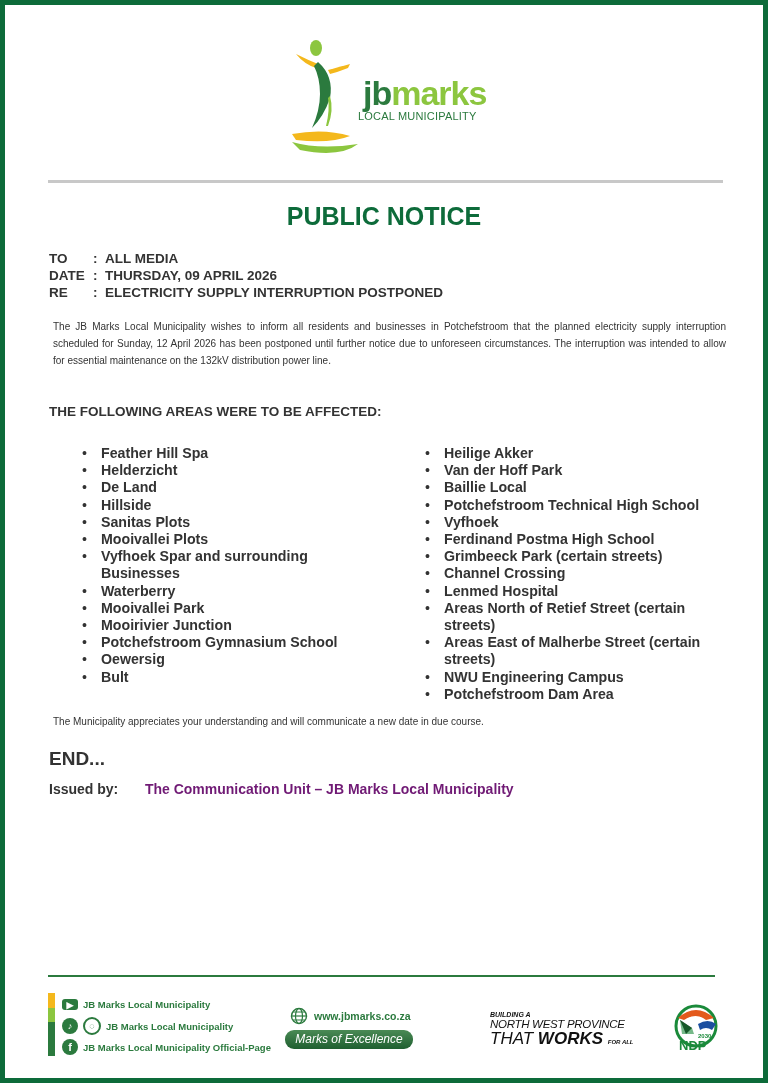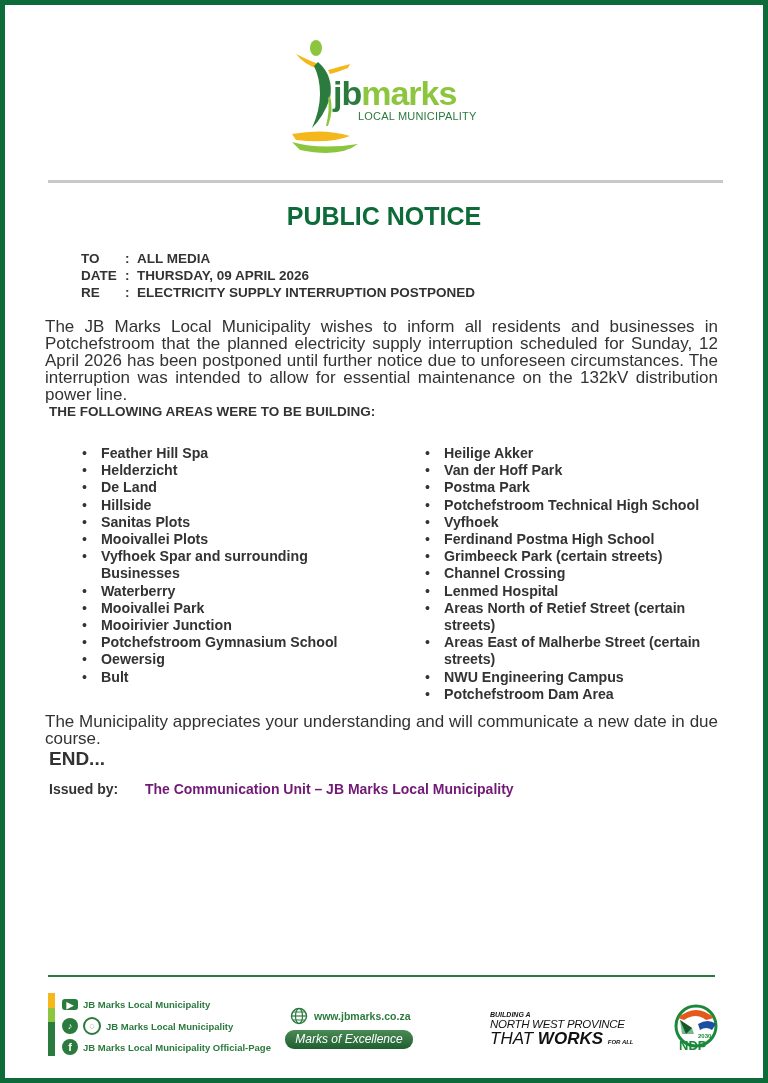--- a/index.html
+++ b/index.html
@@ -1,29 +1,29 @@
 <!DOCTYPE html>
 <html><head>
 <meta charset="utf-8">
 <style>
   html, body { margin: 0; padding: 0; }
   body { width: 768px; height: 1083px; background: #ffffff; position: relative; overflow: hidden; font-family: "Liberation Sans", sans-serif; color: #3a3a3a; }
   .frame { position: absolute; left: 0; top: 0; width: 768px; height: 1083px; box-sizing: border-box; border: 5px solid #0d6b3a; }
   .logo { position: absolute; left: 290px; top: 36px; width: 200px; height: 120px; }
-  .logo-word { position: absolute; left: 333px; top: 74px; font-size: 34px; font-weight: bold; letter-spacing: -1px; }
+  .logo-word { position: absolute; left: 363px; top: 74px; font-size: 34px; font-weight: bold; letter-spacing: -1px; }
   .logo-word .jb { color: #2b7a3e; }
   .logo-word .marks { color: #8cc63f; }
   .logo-sub { position: absolute; left: 358px; top: 110px; font-size: 11px; color: #2b7a3e; letter-spacing: 0.2px; }
   .hr-top { position: absolute; left: 48px; top: 180px; width: 675px; height: 3px; background: #c8c8c8; }
   .title { position: absolute; left: 0; width: 768px; top: 202px; text-align: center; font-size: 25px; font-weight: bold; color: #0d6b3a; }
   .meta { position: absolute; left: 49px; top: 250px; font-size: 13.5px; font-weight: bold; color: #333; line-height: 17px; }
   .meta-row { display: flex; }
-  .meta-key { width: 44px; margin-left: 32px; }
+  .meta-key { width: 44px; }
   .meta-sep { width: 12px; }
-  .body-p { position: absolute; left: 45px; width: 673px; font-size: 17px; line-height: 17px; color: #333; text-align: justify; }
+  .body-p { position: absolute; left: 53px; width: 673px; font-size: 10px; line-height: 17px; color: #333; text-align: justify; }
   .p1 { top: 318px; }
   .areas-head { position: absolute; left: 49px; top: 404px; font-size: 13.5px; font-weight: bold; color: #333; }
   .col { position: absolute; top: 437px; margin: 8px; padding: 0; list-style: none; font-size: 14.2px; font-weight: bold; color: #333; line-height: 17.2px; }
   .col-left { left: 74px; width: 300px; }
   .col-right { left: 417px; width: 300px; }
   .col li { position: relative; padding-left: 19px; }
   .col li::before { content: "•"; position: absolute; left: 0; top: 0; font-weight: normal; }
   .p2 { top: 713px; }
   .end { position: absolute; left: 49px; top: 748px; font-size: 19px; font-weight: bold; color: #333; }
   .issued { position: absolute; left: 49px; top: 781px; font-size: 14px; font-weight: bold; }
@@ -83,42 +83,42 @@
     </div>
   <div class="meta-row">
       <span class="meta-key">RE</span>
       <span class="meta-sep">:</span>
       <span>ELECTRICITY SUPPLY INTERRUPTION POSTPONED</span>
     </div>
 </div>
 
 <div class="body-p p1">The JB Marks Local Municipality wishes to inform all residents and businesses in Potchefstroom that the planned electricity supply interruption scheduled for Sunday, 12 April 2026 has been postponed until further notice due to unforeseen circumstances. The interruption was intended to allow for essential maintenance on the 132kV distribution power line.</div>
 
-<div class="areas-head">THE FOLLOWING AREAS WERE TO BE BUILDING:</div>
+<div class="areas-head">THE FOLLOWING AREAS WERE TO BE AFFECTED:</div>
 
 <ul class="col col-left">
   <li>Feather Hill Spa</li>
   <li>Helderzicht</li>
   <li>De Land</li>
   <li>Hillside</li>
   <li>Sanitas Plots</li>
   <li>Mooivallei Plots</li>
   <li style="padding-right:50px">Vyfhoek Spar and surrounding Businesses</li>
   <li>Waterberry</li>
   <li>Mooivallei Park</li>
   <li>Mooirivier Junction</li>
   <li>Potchefstroom Gymnasium School</li>
   <li>Oewersig</li>
   <li>Bult</li>
 </ul>
 
 <ul class="col col-right">
   <li>Heilige Akker</li>
   <li>Van der Hoff Park</li>
-  <li>Postma Park</li>
+  <li>Baillie Local</li>
   <li>Potchefstroom Technical High School</li>
   <li>Vyfhoek</li>
   <li>Ferdinand Postma High School</li>
   <li>Grimbeeck Park (certain streets)</li>
   <li>Channel Crossing</li>
   <li>Lenmed Hospital</li>
   <li style="padding-right:20px">Areas North of Retief Street (certain streets)</li>
   <li style="padding-right:10px">Areas East of Malherbe Street (certain streets)</li>
   <li>NWU Engineering Campus</li>
   <li>Potchefstroom Dam Area</li>

